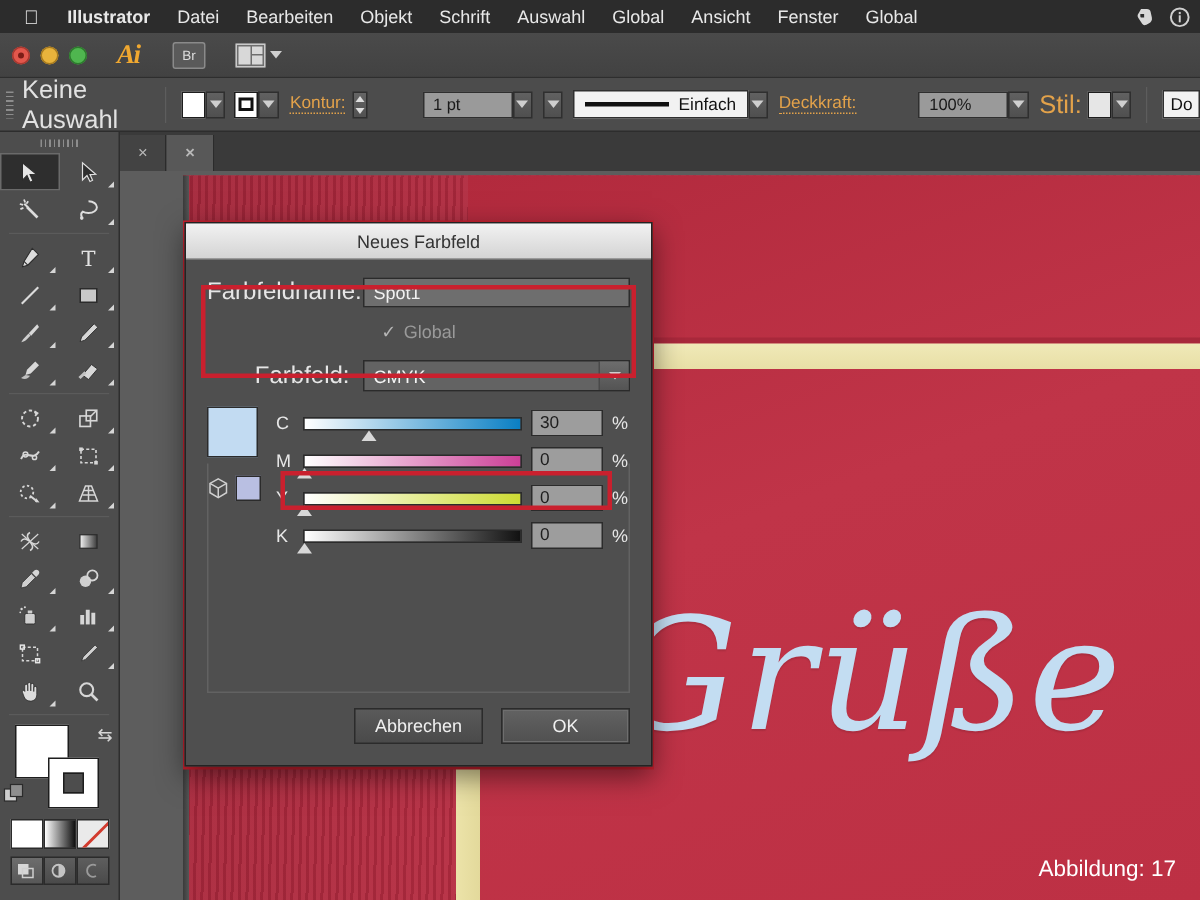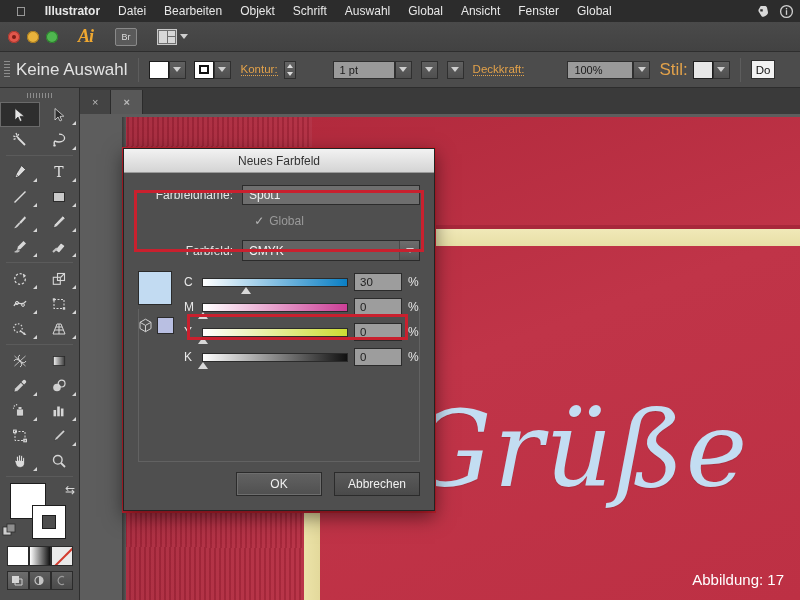--- a/index.html
+++ b/index.html
@@ -181,21 +181,21 @@
   }
   #dlg-title {
     height: 24px; background: linear-gradient(#f2f2f2,#d4d4d4);
     border-bottom: 1px solid #9a9a9a;
     display: flex; align-items: center; justify-content: center;
     font-size: 12px; color: #333;
   }
   #dlg-body { padding: 12px 14px 0 14px; color: #e2e2e2; font-size: 12px; }
   .drow { display: flex; align-items: center; margin-bottom: 9px; }
   .dlabel { width: 104px; text-align: right; padding-right: 9px;
-            font-size: 12px; color: #e6e6e6; }
+            font-size: 16px; color: #e6e6e6; }
   .dinput {
     flex: 1; height: 20px; background: #6e6e6e; border: 1px solid #2b2b2b;
     color: #f2f2f2; font-size: 12px; display: flex; align-items: center; padding: 0 6px;
   }
   .dselect {
     flex: 1; height: 21px; background: #636363; border: 1px solid #2b2b2b;
     color: #f5f5f5; font-size: 12px; display: flex; align-items: center;
     padding: 0 0 0 6px; justify-content: space-between;
   }
   .dselect.hl { border: 1px solid #c7a06a; }
@@ -314,20 +314,24 @@
     <span class="dd-btn">
         <span class="caret"></span>
       </span>
 
     <span style="width:9px"></span>
     <span class="dd-btn">
         <span class="caret"></span>
       </span>
 
     <span style="width:9px"></span>
+    <span class="white-field">
+      <i class="line-sample"></i>
+      <span>Einfach</span>
+    </span>
     <span class="dd-btn">
         <span class="caret"></span>
       </span>
 
     <span style="width:9px"></span>
     <span class="orange-lbl">Deckkraft:</span>
     <span style="width:6px"></span>
     <span class="gray-field" style="width:66px">100%</span>
     <span class="dd-btn">
         <span class="caret"></span>
@@ -705,22 +709,22 @@
             <span class="sval">0</span>
             <span class="spct">%</span>
           </div>
         </div>
       </div>
     </div>
 
     <div class="fieldset-edge"></div>
 
     <div class="dlg-buttons">
+      <span class="dbtn">Abbrechen</span>
       <span class="dbtn primary">OK</span>
-      <span class="dbtn">Abbrechen</span>
     </div>
   </div>
 
   <div class="anno" style="left:134px; top:190px; width:290px; height:62px;"></div>
 
   <div class="anno" style="left:187px; top:314px; width:221px; height:26px;"></div>
 
 </div>
 
 </body></html>

